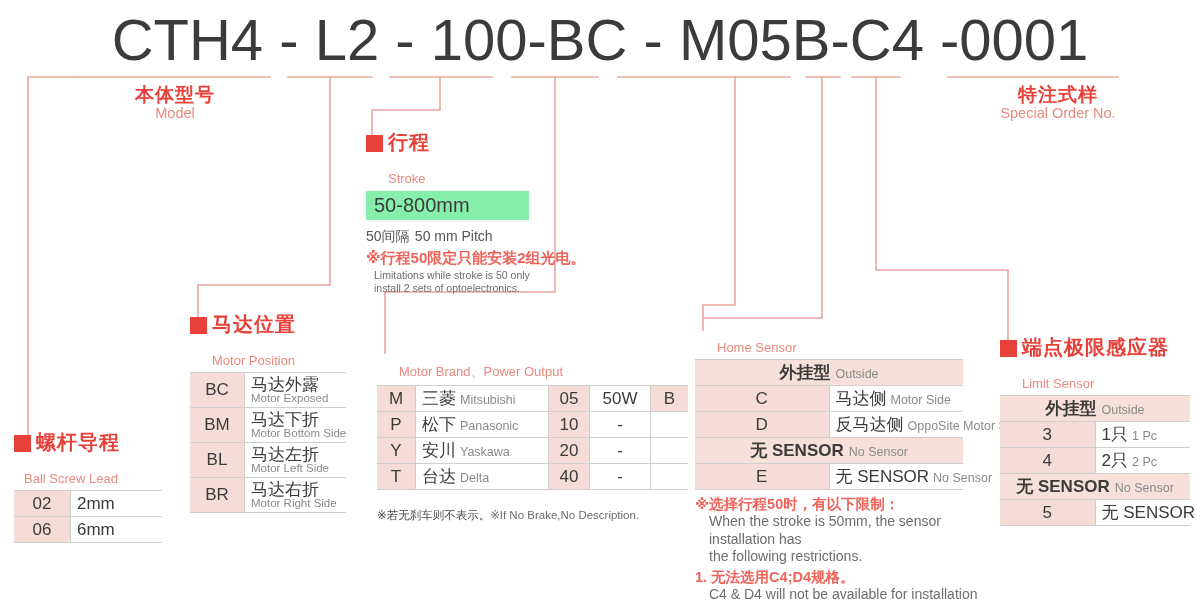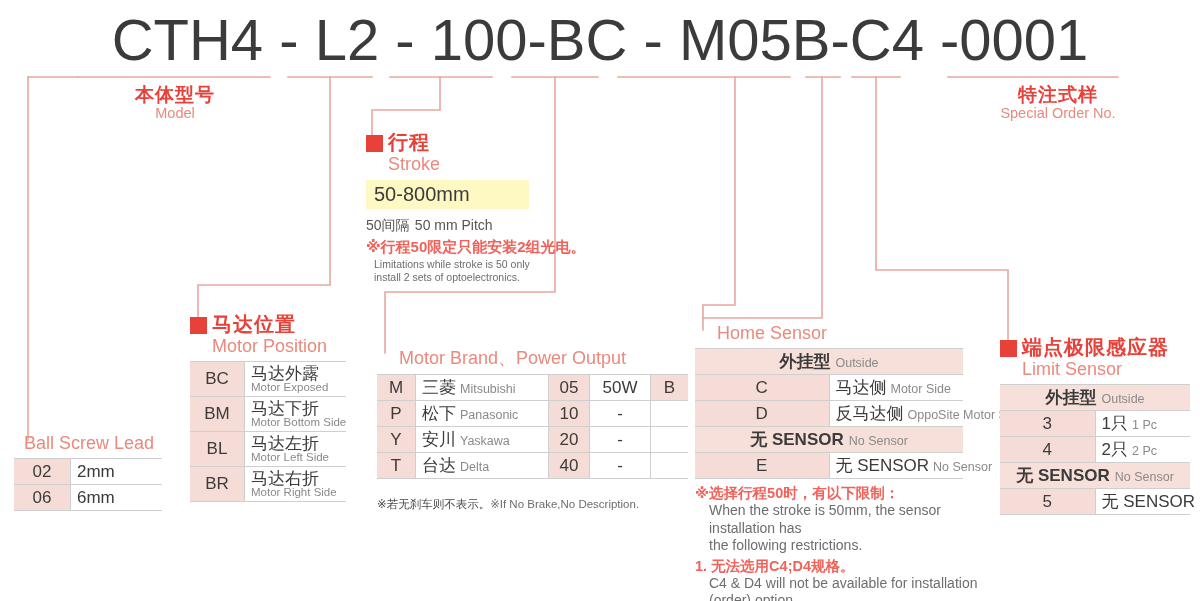--- a/index.html
+++ b/index.html
@@ -20,21 +20,21 @@
     font-weight:400;white-space:pre;
   }
 
   
   .blk{position:absolute;}
   .hd{display:flex;align-items:flex-start;gap:5px;line-height:1;}
   .sq{width:17px;height:17px;background:#e8413a;flex:0 0 auto;margin-top:3px;}
   .hd-txt{display:block;}
   .cn{color:#e8413a;font-size:20px;font-weight:bold;line-height:1.05;letter-spacing:1px;}
   .en{color:#e98a7e;font-size:15px;line-height:1.15;font-weight:400;}
-  .hd-sub{color:#e98a7e;font-size:18px;margin-top:1px;}
+  .hd-sub{color:#e98a7e;font-size:13px;margin-top:18px;}
 
   
   .plain{position:absolute;text-align:center;}
   .plain .cn{font-size:19px;}
   .plain .en{font-size:14.5px;}
 
   
   table.t{border-collapse:collapse;table-layout:fixed;}
   table.t td{
     border-top:1px solid #cfcfcf;border-bottom:1px solid #cfcfcf;
@@ -47,21 +47,21 @@
   .zh{font-size:17px;color:#3b3b3b;}
   .enS{font-size:12.5px;color:#8a8a8a;margin-left:4px;}
   .enS2{font-size:11.5px;color:#8a8a8a;display:block;line-height:1.05;margin-top:-1px;}
   .zh2{font-size:17px;color:#3b3b3b;display:block;line-height:1.05;}
 
   tr.band td{background:#f8e0da;text-align:center;border-top:1px solid #cfcfcf;border-bottom:1px solid #cfcfcf;}
   .band-zh{font-size:17px;color:#3b3b3b;font-weight:bold;}
   .band-en{font-size:12.5px;color:#8a8a8a;margin-left:5px;font-weight:normal;}
 
   
-  .bar{background:#fef9c3;font-size:20px;color:#3b3b3b;padding:3px 8px;font-weight:500;}
+  .bar{background:#86efac;font-size:20px;color:#3b3b3b;padding:3px 8px;font-weight:500;}
   .pitch{font-size:19px;color:#3b3b3b;font-weight:bold;margin-top:4px;}
   .pitch span{font-size:14px;font-weight:normal;color:#555;}
   .noteRed{color:#f0625a;font-size:15px;font-weight:bold;margin-top:3px;line-height:1.2;}
   .noteGray{color:#6d6d6d;font-size:10.5px;line-height:1.25;margin-top:2px;}
 
   
   .nt-red{color:#f0625a;font-weight:bold;font-size:14.5px;line-height:1.25;}
   .nt-gray{color:#6d6d6d;font-size:14px;line-height:1.25;}
   .nt-indent{margin-left:14px;}
   .brakeNote{font-size:11.5px;color:#4a4a4a;margin-top:18px;white-space:nowrap;}
@@ -106,20 +106,26 @@
   <div class="cn">本体型号</div>
   <div class="en">Model</div>
 </div>
 
 <div class="plain" style="left:963px;top:85px;width:190px;">
   <div class="cn">特注式样</div>
   <div class="en">Special Order No.</div>
 </div>
 
 <div class="blk" style="left:14px;top:432px;">
+  <div class="hd">
+    <span class="sq"></span>
+    <span class="hd-txt">
+      <span class="cn">螺杆导程</span>
+    </span>
+  </div>
   <div class="hd-sub" style="margin-left:10px;">Ball Screw Lead</div>
   <table class="t" style="margin-top:4px;width:148px;">
     <tbody>
         <tr>
       <td class="code" style="width:44px;">02</td>
       <td class="val sep">2mm</td>
     </tr>
     <tr>
       <td class="code">06</td>
       <td class="val sep">6mm</td>

